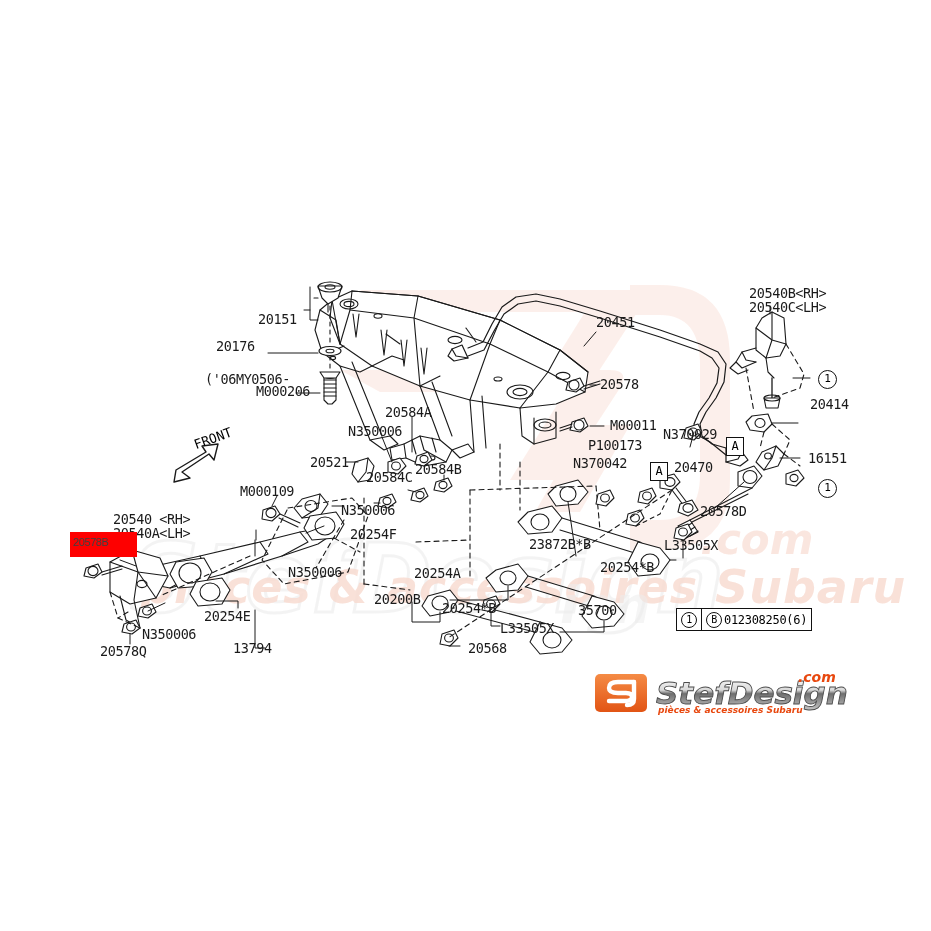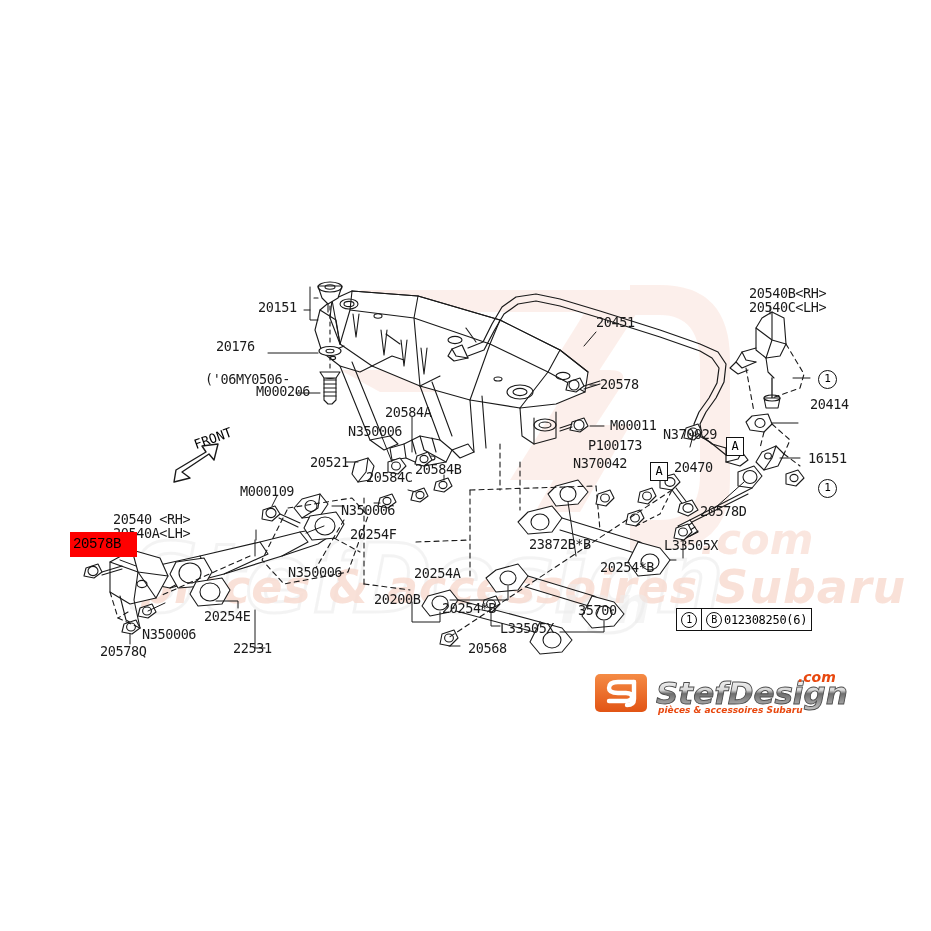--- a/index.html
+++ b/index.html
@@ -26,22 +26,22 @@
   #art{position:absolute;left:0;top:0;width:931px;height:931px;}
 
   
   .lbl{position:absolute;font-family:"DejaVu Sans Mono","Liberation Mono",monospace;
        font-size:13.5px;color:#1a1a1a;white-space:nowrap;letter-spacing:-.4px;
        line-height:15px;}
 
   
   #hl-box{position:absolute;left:70px;top:532px;width:67px;height:25px;
           background:#fe0000;}
-  #hl-label{position:absolute;left:73px;top:536px;font-size:14px;
-            color:#000000;font-family:Liberation Mono, monospace;
+  #hl-label{position:absolute;left:73px;top:536px;font-size:11px;
+            color:#404040;font-family:Liberation Sans, sans-serif;
             letter-spacing:-.4px;}
 
   
   #legend{position:absolute;left:676px;top:608px;height:21px;
           border:1px solid #111;display:flex;align-items:center;background:#fff;}
   #legend .cell{display:flex;align-items:center;padding:0 4px;height:100%;
                 font-size:12px;letter-spacing:-.3px;}
   #legend .sep{width:1px;height:100%;background:#111;}
   .circnum{display:inline-block;width:14px;height:14px;border:1px solid #111;
            border-radius:50%;text-align:center;line-height:13px;font-size:10px;}
@@ -437,21 +437,21 @@
         <path d="M306 533 L324 526"></path>
       </g>
 
       <g stroke-width="1.4">
         <path d="M176 470 L206 452 L202 446 L218 444 L214 460 L209 454
                  L182 472 L190 478 L174 482 Z" fill="#fff"></path>
       </g>
     </g>
   </svg>
 
-  <div class="lbl" style="left:258px;top:300px">20151</div>
+  <div class="lbl" style="left:258px;top:312px">20151</div>
   <div class="lbl" style="left:216px;top:339px">20176</div>
   <div class="lbl" style="left:205px;top:372px">('06MY0506-</div>
   <div class="lbl" style="left:256px;top:384px">M000206</div>
 
   <div class="lbl" style="left:596px;top:315px">20451</div>
   <div class="lbl" style="left:600px;top:377px">20578</div>
   <div class="lbl" style="left:610px;top:418px">M00011</div>
   <div class="lbl" style="left:588px;top:438px">P100173</div>
   <div class="lbl" style="left:663px;top:427px">N370029</div>
 
@@ -470,21 +470,21 @@
   <div class="lbl" style="left:341px;top:503px">N350006</div>
   <div class="lbl" style="left:350px;top:527px">20254F</div>
 
   <div class="lbl" style="left:240px;top:484px">M000109</div>
   <div class="lbl" style="left:113px;top:512px">20540 &lt;RH&gt;</div>
   <div class="lbl" style="left:113px;top:526px">20540A&lt;LH&gt;</div>
   <div class="lbl" style="left:288px;top:565px">N350006</div>
   <div class="lbl" style="left:142px;top:627px">N350006</div>
   <div class="lbl" style="left:100px;top:644px">20578Q</div>
   <div class="lbl" style="left:204px;top:609px">20254E</div>
-  <div class="lbl" style="left:233px;top:641px">22531</div>
+  <div class="lbl" style="left:233px;top:641px">13794</div>
 
   <div class="lbl" style="left:414px;top:566px">20254A</div>
   <div class="lbl" style="left:374px;top:592px">20200B</div>
   <div class="lbl" style="left:442px;top:601px">20254*B</div>
   <div class="lbl" style="left:529px;top:537px">23872B*B</div>
   <div class="lbl" style="left:600px;top:560px">20254*B</div>
   <div class="lbl" style="left:578px;top:603px">35700</div>
   <div class="lbl" style="left:664px;top:538px">L33505X</div>
   <div class="lbl" style="left:500px;top:621px">L33505X</div>
   <div class="lbl" style="left:468px;top:641px">20568</div>

